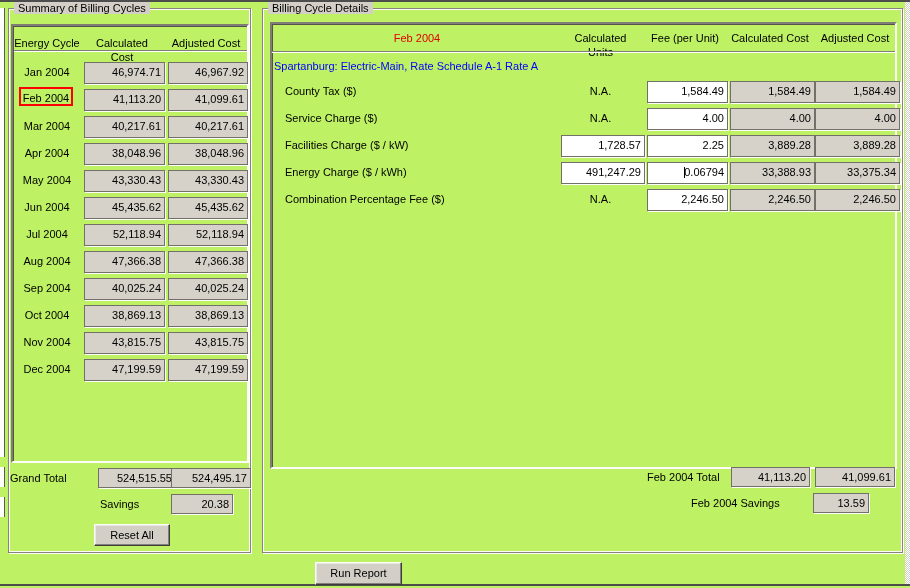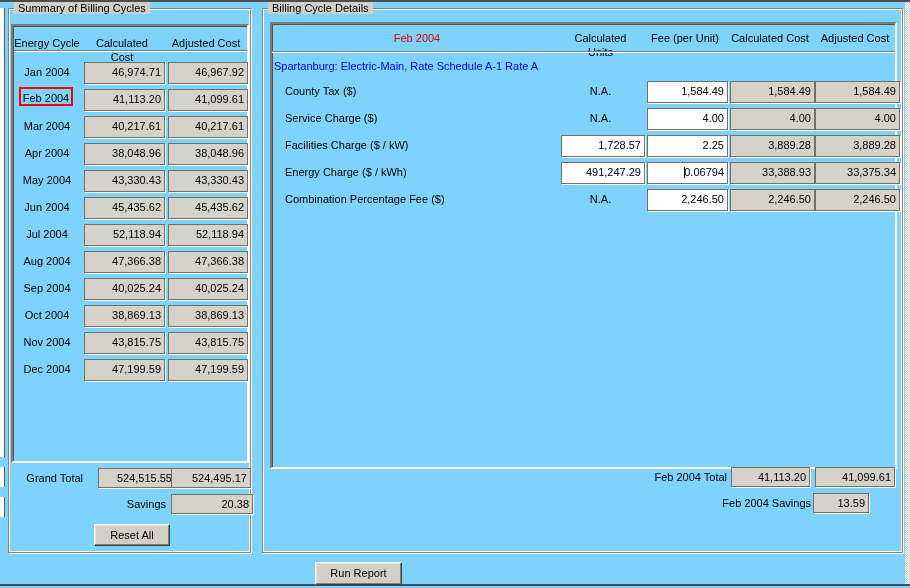--- a/index.html
+++ b/index.html
@@ -1,16 +1,16 @@
 <!DOCTYPE html>
 <html><head>
 <meta charset="utf-8">
 <style>
   html,body{margin:0;padding:0}
-  .screen{position:relative;width:910px;height:588px;background:#7dd3fc;overflow:hidden;
+  .screen{position:relative;width:910px;height:588px;background:#bef264;overflow:hidden;
           font-family:"Liberation Sans",sans-serif;font-size:11px;color:#000;}
   .abs{position:absolute;box-sizing:border-box;}
   
   .topline{left:0;top:0;width:910px;height:2px;background:#4d4d4d;}
   .botline{left:0;top:584px;width:910px;height:2px;background:#4d4d4d;}
   .dither{left:905px;top:2px;width:5px;height:582px;background-color:#d3cfc7;
           background-image:conic-gradient(#fff 25%,transparent 0 50%,#fff 0 75%,transparent 0);
           background-size:2px 2px;}
   .sliver{left:0;width:5px;background:#fff;border-right:1px solid #5a5a5a;}
   
@@ -37,21 +37,21 @@
   .hdr{position:absolute;top:28px;text-align:center;line-height:14px;}
   
   .drow{position:absolute;left:0;height:20px;width:100%;}
   .dlabel{position:absolute;left:23px;line-height:20px;}
   .u{position:absolute;left:299px;width:79px;}
   .na{text-align:center;line-height:20px;}
   .fee{position:absolute;left:385px;width:76px;}
   .cc{position:absolute;left:468px;width:80px;}
   .ac{position:absolute;left:553px;width:80px;}
   .dhdr{position:absolute;top:23px;text-align:center;line-height:14px;}
-  .rlab{position:absolute;text-align:right;line-height:20px;}
+  .rlab{position:absolute;text-align:left;line-height:20px;}
 </style>
 </head>
 <body>
 
 <div class="screen">
 
   <div class="abs topline"></div>
   <div class="abs botline"></div>
   <div class="abs dither"></div>
   <div class="abs sliver" style="top:8px;height:449px;"></div>
@@ -126,21 +126,21 @@
     <div class="srow" style="top:351px">
         <div class="mon">Dec 2004</div>
         <div class="fld ca">47,199.59</div>
         <div class="fld cb">47,199.59</div>
       </div>
 
     <div class="rlab abs" style="left:2px;top:460px;width:73px;">Grand Total</div>
     <div class="abs fld" style="left:90px;top:460px;width:78px;">524,515.55</div>
     <div class="abs fld" style="left:163px;top:460px;width:80px;">524,495.17</div>
     <div class="rlab abs" style="left:92px;top:486px;width:66px;">Savings</div>
-    <div class="abs fld" style="left:163px;top:486px;width:82px;">20.38</div>
+    <div class="abs fld" style="left:163px;top:486px;width:62px;">20.38</div>
     <div class="abs btn" style="left:86px;top:516px;width:76px;">Reset All</div>
   </div>
 
   <div class="abs" style="left:262px;top:8px;width:641px;height:545px;">
     <div class="gbx"></div>
     <div class="legend">Billing Cycle Details</div>
     <div class="abs sunken" style="left:8px;top:14px;width:627px;height:447px;"></div>
 
     <div class="dhdr abs" style="left:12px;width:286px;color:#e00000;">Feb 2004</div>
     <div class="dhdr abs" style="left:299px;width:79px;">Calculated Units</div>

